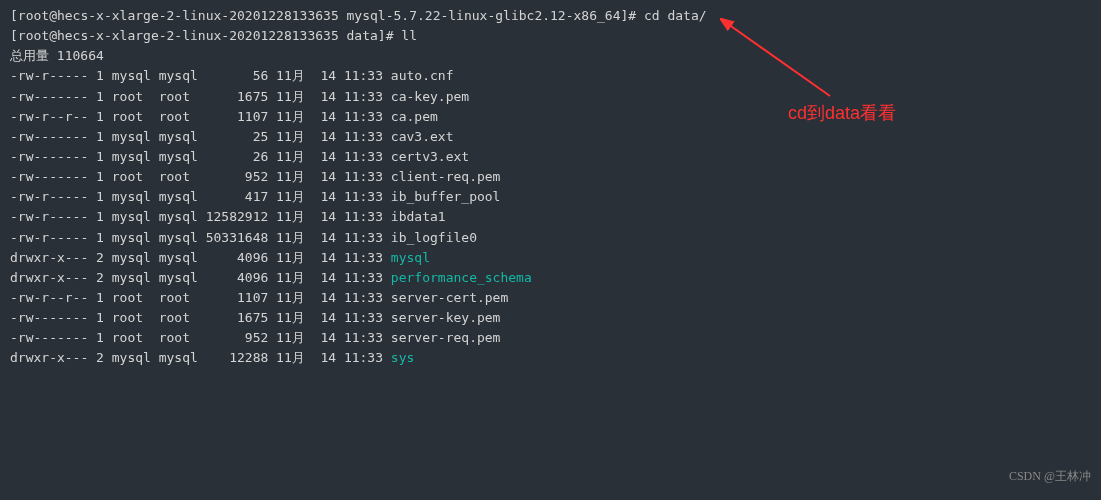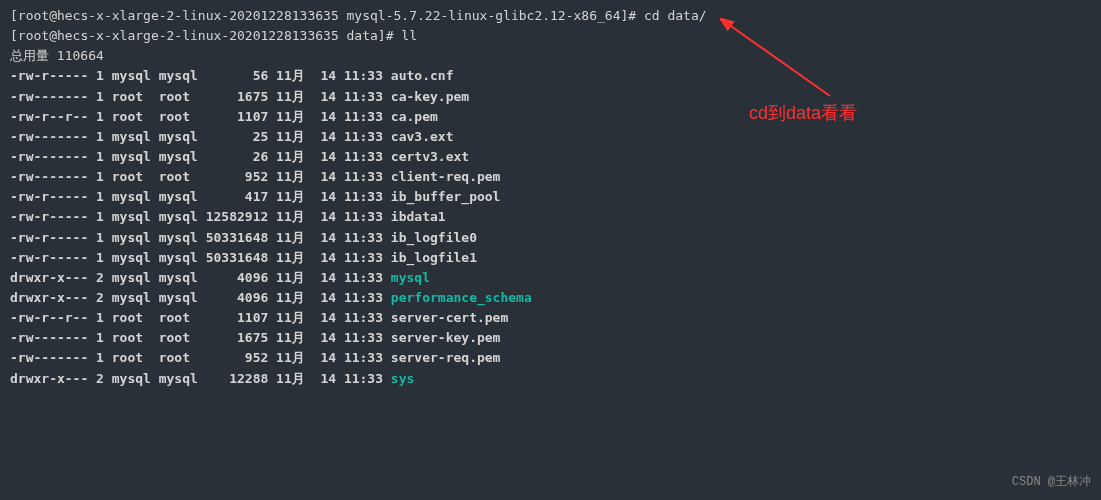--- a/index.html
+++ b/index.html
@@ -11,64 +11,63 @@
       line-height: 1.55;
       width: 1101px;
       height: 500px;
       padding: 6px 10px;
       position: relative;
       overflow: hidden;
     }
     .prompt-line { white-space: pre; }
     .prompt-path { color: #d4d4d4; }
     .command { color: #d4d4d4; }
-    .file-row { white-space: pre; font-weight: bold; }
+    .file-row { white-space: pre; }
     .dir-name { color: #14b8a6; }
     .annotation {
       position: absolute;
       color: #ff3030;
       font-family: 'Microsoft YaHei', sans-serif;
       font-size: 18px;
       top: 100px;
-      left: 749px;
+      left: 788px;
     }
     .arrow {
       position: absolute;
       top: 18px;
       left: 720px;
       width: 140px;
       height: 90px;
       pointer-events: none;
     }
     .watermark {
       position: absolute;
-      bottom: 8px;
+      bottom: 14px;
       right: 10px;
       color: #888;
-      font-family: Liberation Mono, monospace;
+      font-family: Liberation Serif, serif;
       font-size: 12px;
     }
   </style>
 </head>
 <body>
 
 <div class="prompt-line"><span class="prompt-path">[root@hecs-x-xlarge-2-linux-20201228133635 mysql-5.7.22-linux-glibc2.12-x86_64]#</span> <span class="command">cd data/</span></div>
 <div class="prompt-line"><span class="prompt-path">[root@hecs-x-xlarge-2-linux-20201228133635 data]#</span> <span class="command">ll</span></div>
 <div class="prompt-line">总用量 110664</div>
 <div id="listing">
     <div class="file-row">-rw-r----- 1 mysql mysql       56 11月  14 11:33 <span>auto.cnf</span></div>
     <div class="file-row">-rw------- 1 root  root      1675 11月  14 11:33 <span>ca-key.pem</span></div>
     <div class="file-row">-rw-r--r-- 1 root  root      1107 11月  14 11:33 <span>ca.pem</span></div>
     <div class="file-row">-rw------- 1 mysql mysql       25 11月  14 11:33 <span>cav3.ext</span></div>
     <div class="file-row">-rw------- 1 mysql mysql       26 11月  14 11:33 <span>certv3.ext</span></div>
     <div class="file-row">-rw------- 1 root  root       952 11月  14 11:33 <span>client-req.pem</span></div>
     <div class="file-row">-rw-r----- 1 mysql mysql      417 11月  14 11:33 <span>ib_buffer_pool</span></div>
     <div class="file-row">-rw-r----- 1 mysql mysql 12582912 11月  14 11:33 <span>ibdata1</span></div>
     <div class="file-row">-rw-r----- 1 mysql mysql 50331648 11月  14 11:33 <span>ib_logfile0</span></div>
-    <div class="file-row">-rw-r----- 1 mysql mysql 50331648 11月  14 11:33 <span>ib_logfile1</span></div>
     <div class="file-row">drwxr-x--- 2 mysql mysql     4096 11月  14 11:33 <span class="dir-name">mysql</span></div>
     <div class="file-row">drwxr-x--- 2 mysql mysql     4096 11月  14 11:33 <span class="dir-name">performance_schema</span></div>
     <div class="file-row">-rw-r--r-- 1 root  root      1107 11月  14 11:33 <span>server-cert.pem</span></div>
     <div class="file-row">-rw------- 1 root  root      1675 11月  14 11:33 <span>server-key.pem</span></div>
     <div class="file-row">-rw------- 1 root  root       952 11月  14 11:33 <span>server-req.pem</span></div>
     <div class="file-row">drwxr-x--- 2 mysql mysql    12288 11月  14 11:33 <span class="dir-name">sys</span></div>
   </div>
 
 <svg class="arrow">
   <defs>

